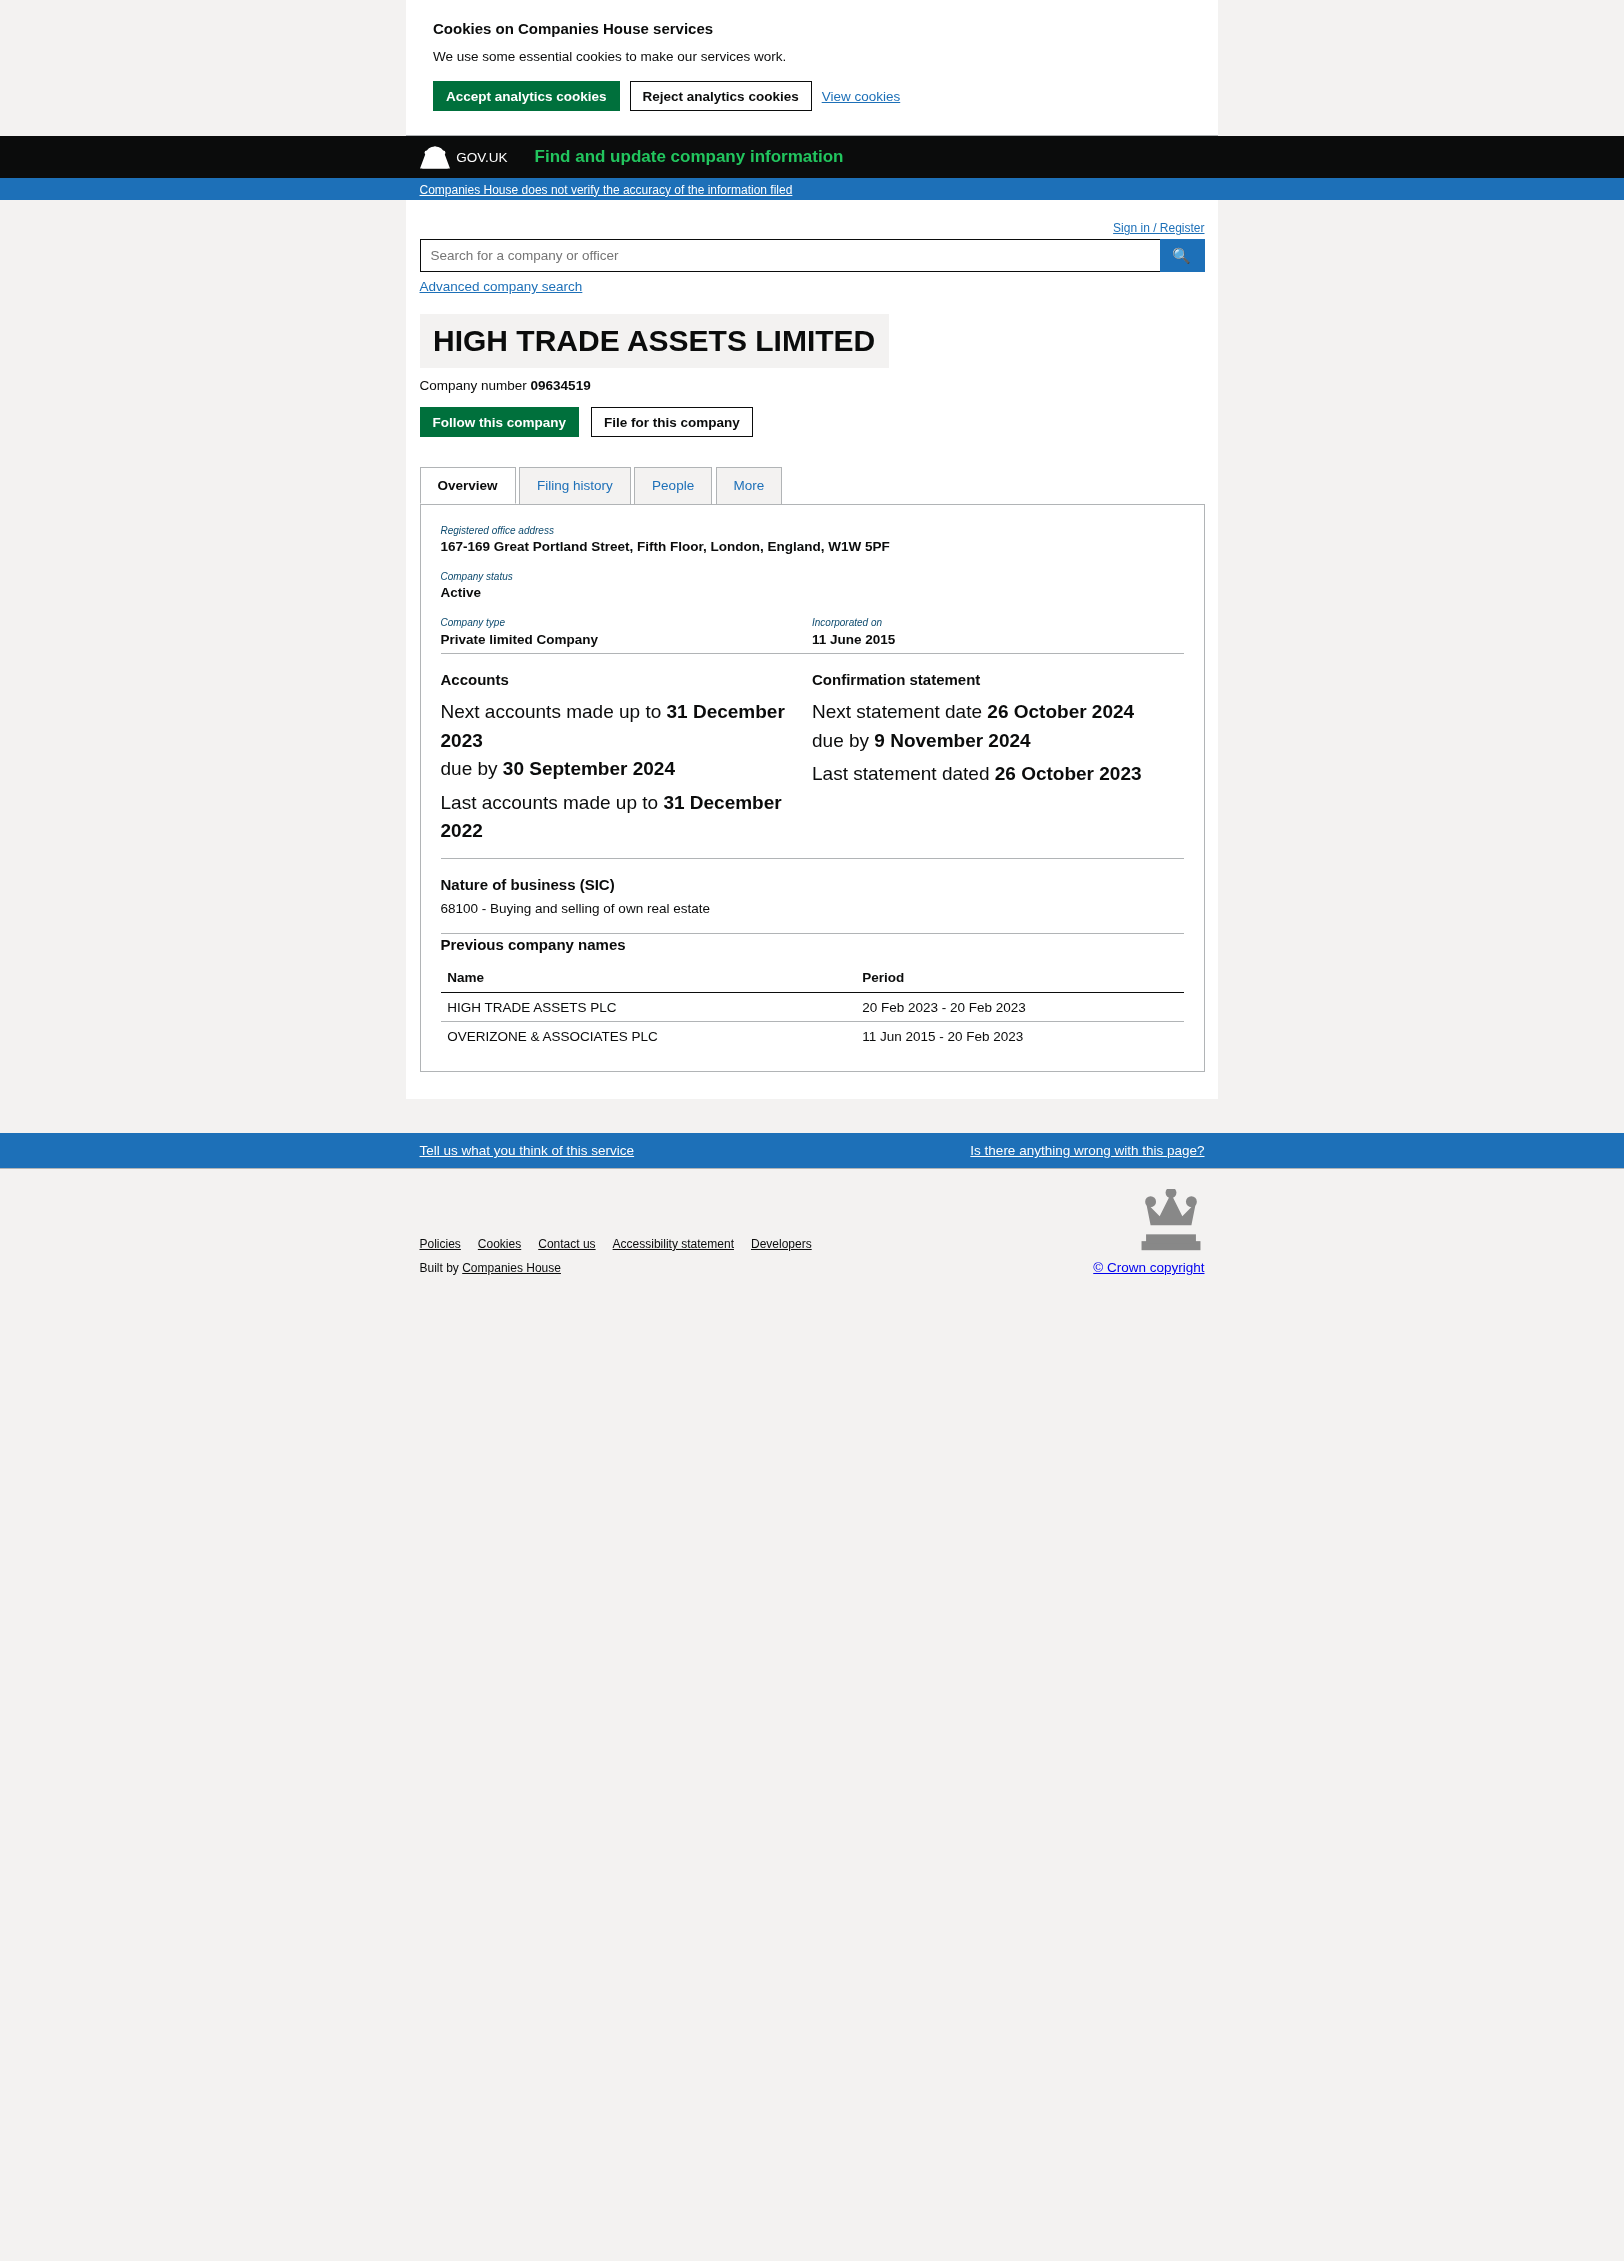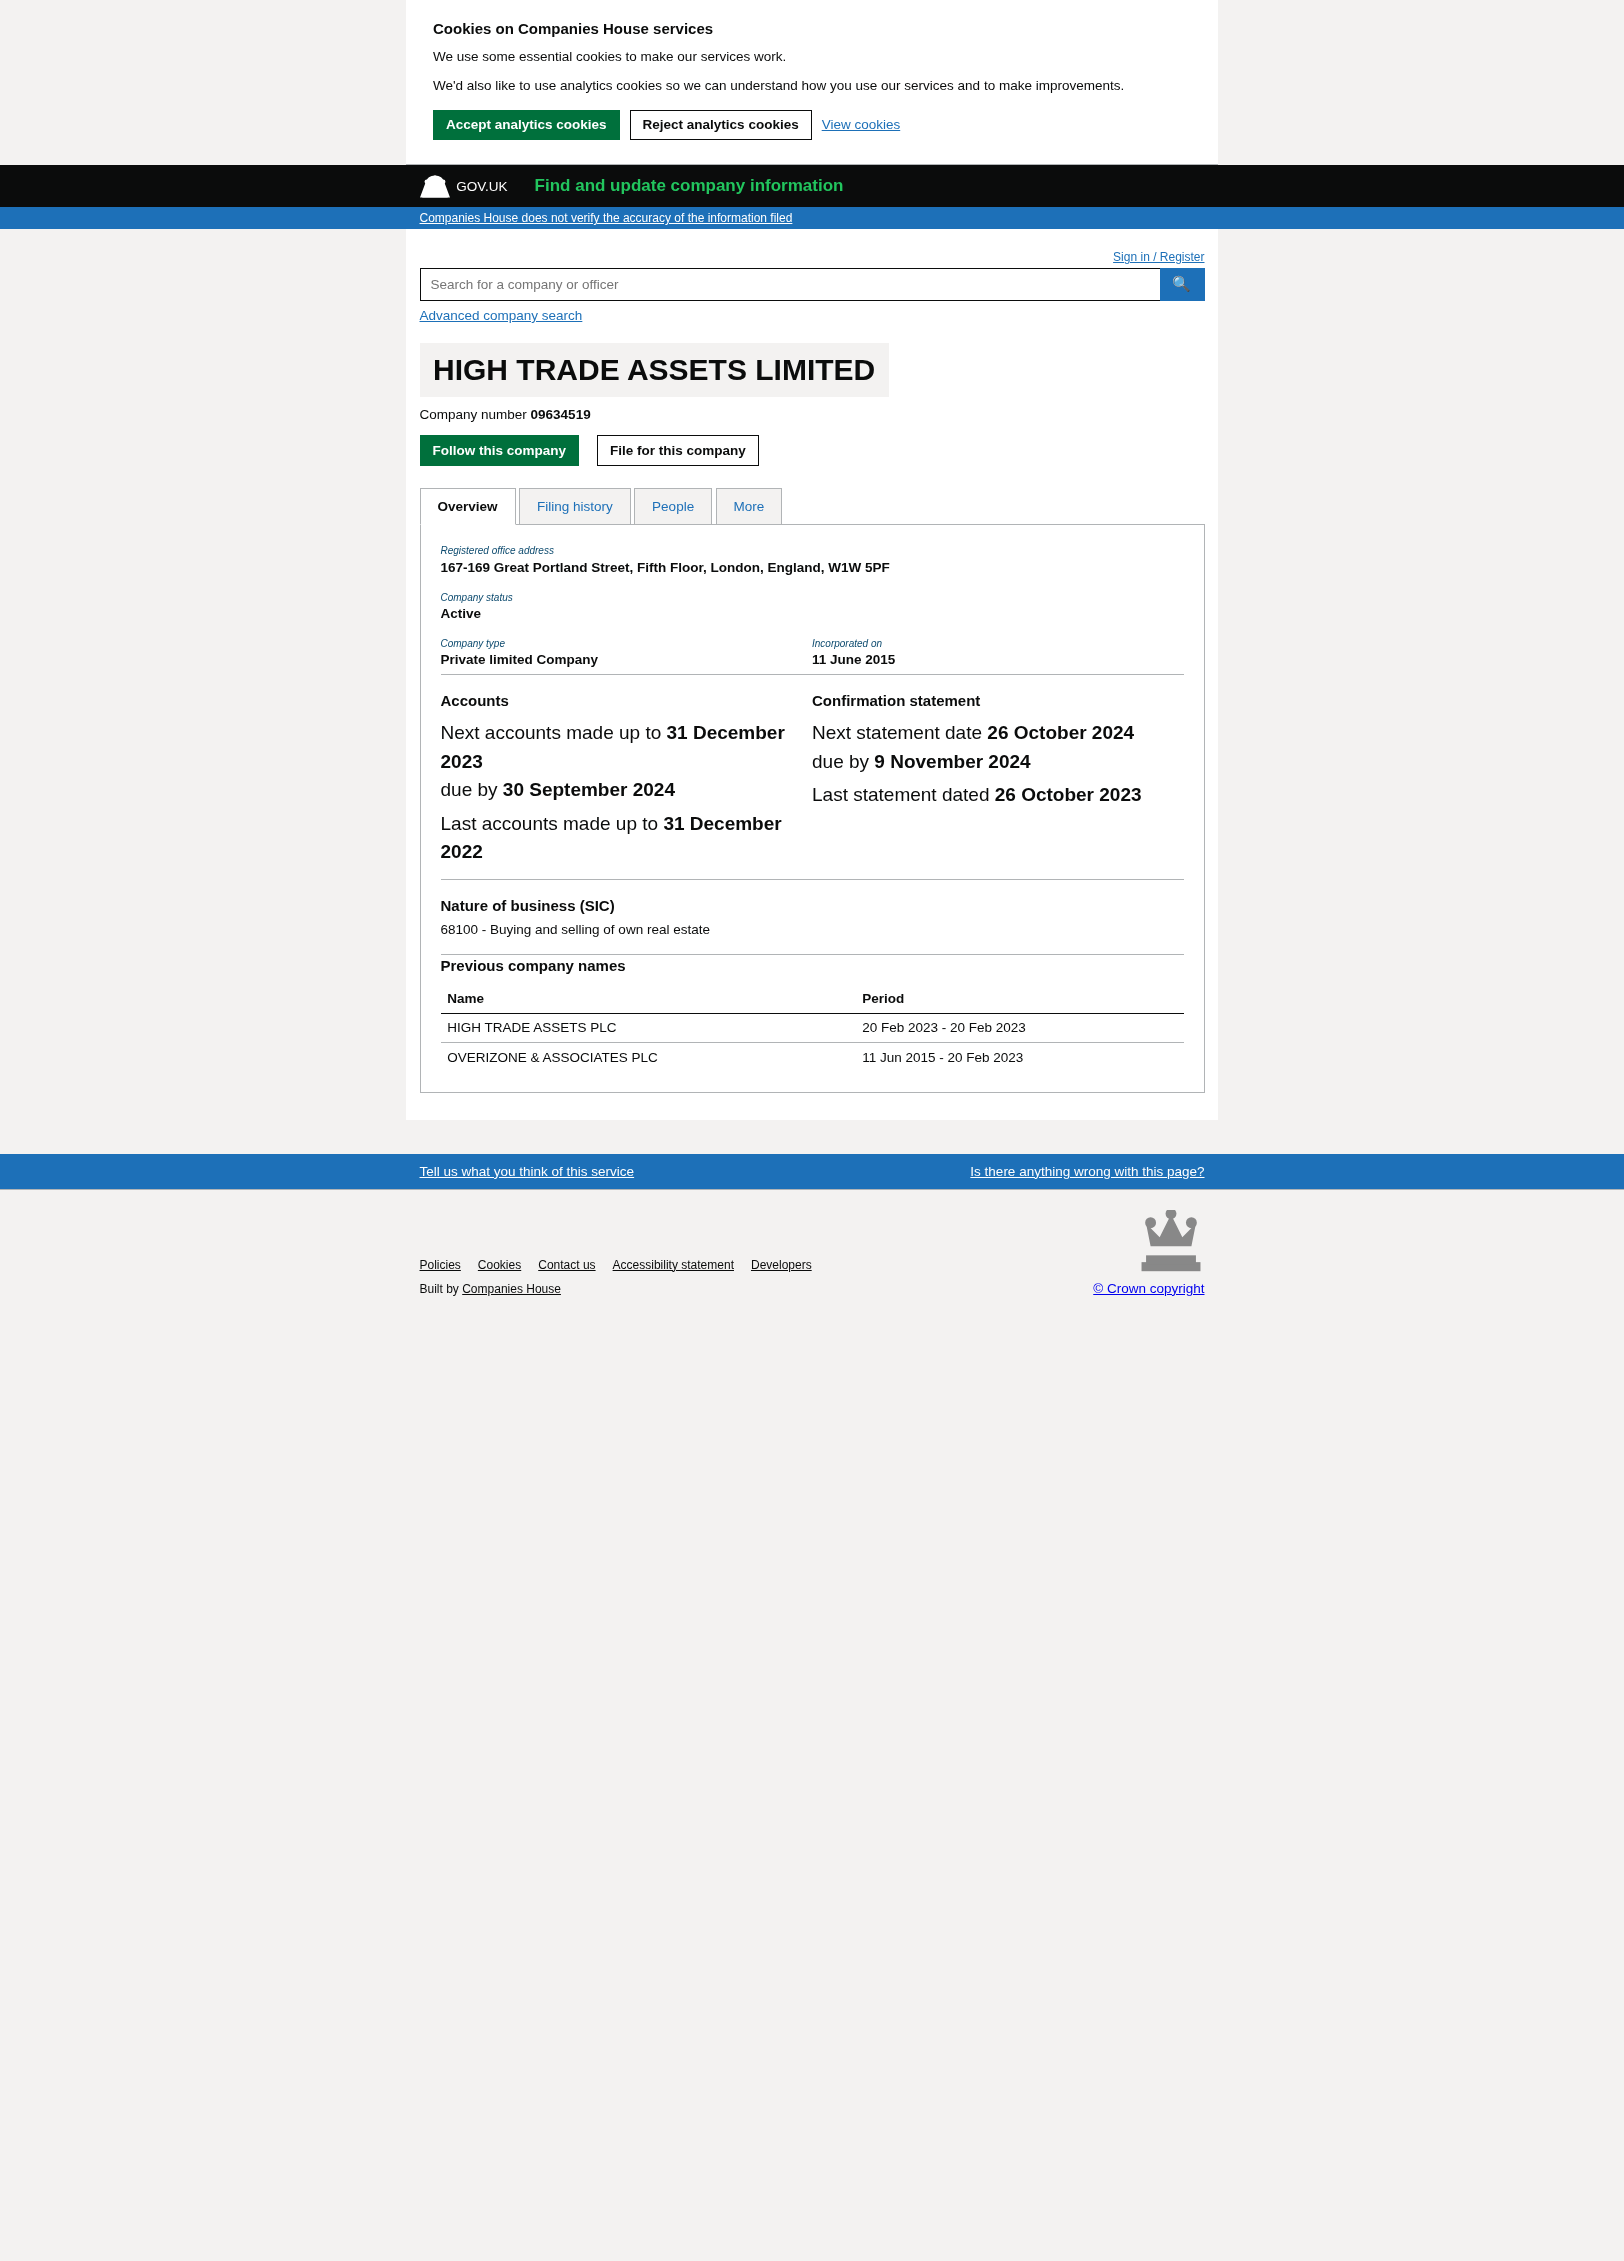--- a/index.html
+++ b/index.html
@@ -91,21 +91,21 @@
       margin-bottom: 10px;
       display: inline-block;
     }
     .company-name-block h1 {
       font-size: 30px; font-weight: 700; color: #0b0c0c;
     }
     .company-number { font-size: 13.5px; margin-bottom: 13.5px; }
     .company-number strong { font-weight: 700; }
 
     
-    .action-buttons { display: flex; gap: 18px; margin-bottom: 22px; }
+    .action-buttons { display: flex; gap: 12px; margin-bottom: 30px; }
     .btn-follow {
       background: #00703c; color: #fff; border: 1.7px solid #00703c;
       padding: 6.8px 12px; font-size: 13.5px; font-weight: 700; cursor: pointer; text-decoration: none;
     }
     .btn-file {
       background: #fff; color: #0b0c0c; border: 1.7px solid #0b0c0c;
       padding: 6.8px 12px; font-size: 13.5px; font-weight: 700; cursor: pointer; text-decoration: none;
     }
 
     
@@ -201,21 +201,20 @@
 
     
     .crown-svg { width: 30px; height: 25px; fill: #fff; }
   </style>
 </head>
 <body>
 
 <div class="cookie-banner">
   <h2>Cookies on Companies House services</h2>
   <p>We use some essential cookies to make our services work.</p>
-  <p>We'd also like to use analytics cookies so we can understand how you use our services and to make improvements.</p>
   <div class="cookie-buttons">
     <button class="btn-cookie-accept">Accept analytics cookies</button>
     <button class="btn-cookie-reject">Reject analytics cookies</button>
     <a href="#" class="cookie-view-link">View cookies</a>
   </div>
 </div>
 
 <header class="gov-header">
   <div class="gov-header-inner">
     <a href="#" class="gov-logo">

